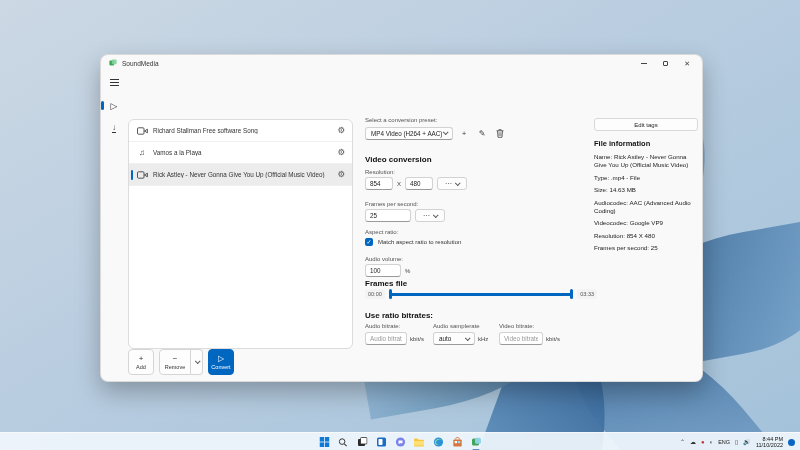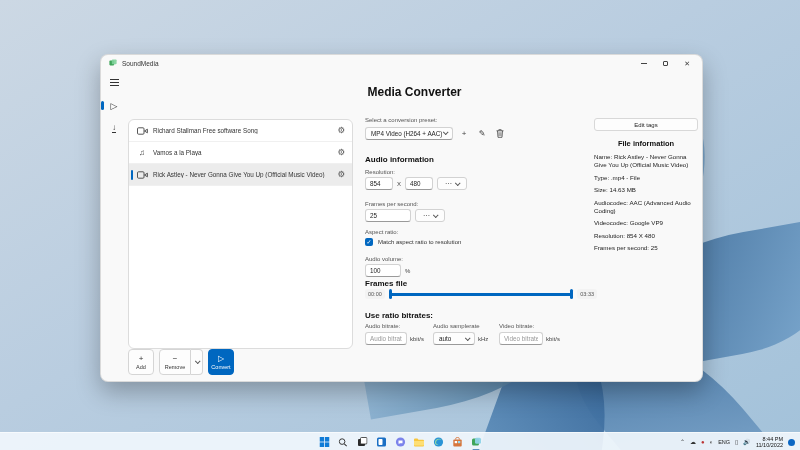--- a/index.html
+++ b/index.html
@@ -76,21 +76,21 @@
   
   .slider-wrap { position:absolute; left:264px; top:234px; width:232px; display:flex; align-items:center; gap:5px; }
   .time-chip { font-size:5.5px; color:#555; background:#f3f3f3; border-radius:3px; padding:2px 3px; }
   .track { position:relative; flex:1; height:3px; background:#0067c0; border-radius:2px; }
   .handle { position:absolute; top:-3.5px; width:3.5px; height:10px; background:#0067c0; border-radius:2px; }
   .handle.left { left:-1px; } .handle.right { right:-1px; }
 
   
   .right-col { position:absolute; left:493px; top:63px; width:104px; }
   .edit-tags { width:100%; height:13px; background:#fdfdfd; border:1px solid #d8d8d8; border-radius:3px; font-size:6px; color:#222; display:flex; align-items:center; justify-content:center; }
-  .fi-head { font-size:7.5px; font-weight:bold; color:#111; margin-top:8px; margin-bottom:5px;text-align:center; }
+  .fi-head { font-size:7.5px; font-weight:bold; color:#111; margin-top:8px; margin-bottom:5px; }
   .fi-row { font-size:6.2px; color:#222; line-height:8px; margin-bottom:4.5px; }
 
   
   .taskbar { position:absolute; left:0; right:0; bottom:0; height:18px; z-index:3; background:rgba(240,246,252,.92); border-top:1px solid rgba(255,255,255,.6); }
   .tb-center { position:absolute; left:50%; top:0; height:18px; transform:translateX(-50%); display:flex; align-items:center; gap:8px; }
   .tb-ic { position:relative; width:11px; height:11px; display:flex; align-items:center; justify-content:center; }
   .tb-ic.active::after { content:""; position:absolute; bottom:-2.5px; left:2px; right:2px; height:1.5px; border-radius:2px; background:#5a90c0; }
   .tb-right { position:absolute; right:5px; top:0; height:18px; display:flex; align-items:center; gap:5px; }
   .tray-glyph { font-size:6px; color:#333; line-height:1; }
   .lang { font-size:5.5px; color:#222; }
@@ -130,21 +130,20 @@
           <span class="burger"></span>
         </div>
       <div class="rail-item active">
           <span>▷</span>
         </div>
       <div class="rail-item">
           <span class="dl-arrow">↓</span>
         </div>
     </div>
 
-    <div class="page-title">Media Converter</div>
 
     <div class="files-card">
       <div class="file-item">
         <span class="fi-icon">
           <svg width="11" height="8" viewBox="0 0 11 8">
               <rect x="0.5" y="0.8" width="6.5" height="6.4" rx="1" fill="none" stroke="#444" stroke-width="0.9"></rect>
               <path d="M7.5 4 L10.4 2.2 V5.8 Z" fill="none" stroke="#444" stroke-width="0.9"></path>
             </svg>
         </span>
         <span class="fname">Richard Stallman Free software Song</span>
@@ -200,21 +199,21 @@
           <span>✎</span>
         </div>
       <div class="icon-btn">
         <svg width="8" height="9" viewBox="0 0 8 9">
             <path d="M0.5 1.8 H7.5 M2.8 1.6 V0.7 H5.2 V1.6 M1.5 1.9 L2 8.3 H6 L6.5 1.9" fill="none" stroke="#444" stroke-width="0.8"></path>
             <path d="M3.1 3.2 V7 M4.9 3.2 V7" stroke="#444" stroke-width="0.7"></path>
           </svg>
       </div>
     </div>
 
-    <div class="sechead" style="left:264px; top:100px;">Audio information</div>
+    <div class="sechead" style="left:264px; top:100px;">Video conversion</div>
 
     <div class="flabel" style="left:264px; top:114px;">Resolution:</div>
     <div class="row" style="left:264px; top:122px;">
       <input class="inp" style="width: 28px;" value="854">
       <span class="unit">X</span>
       <input class="inp" style="width: 28px;" value="480">
       <div class="dots-btn">
           <span>···</span>
           <span class="chev"></span>
         </div>

